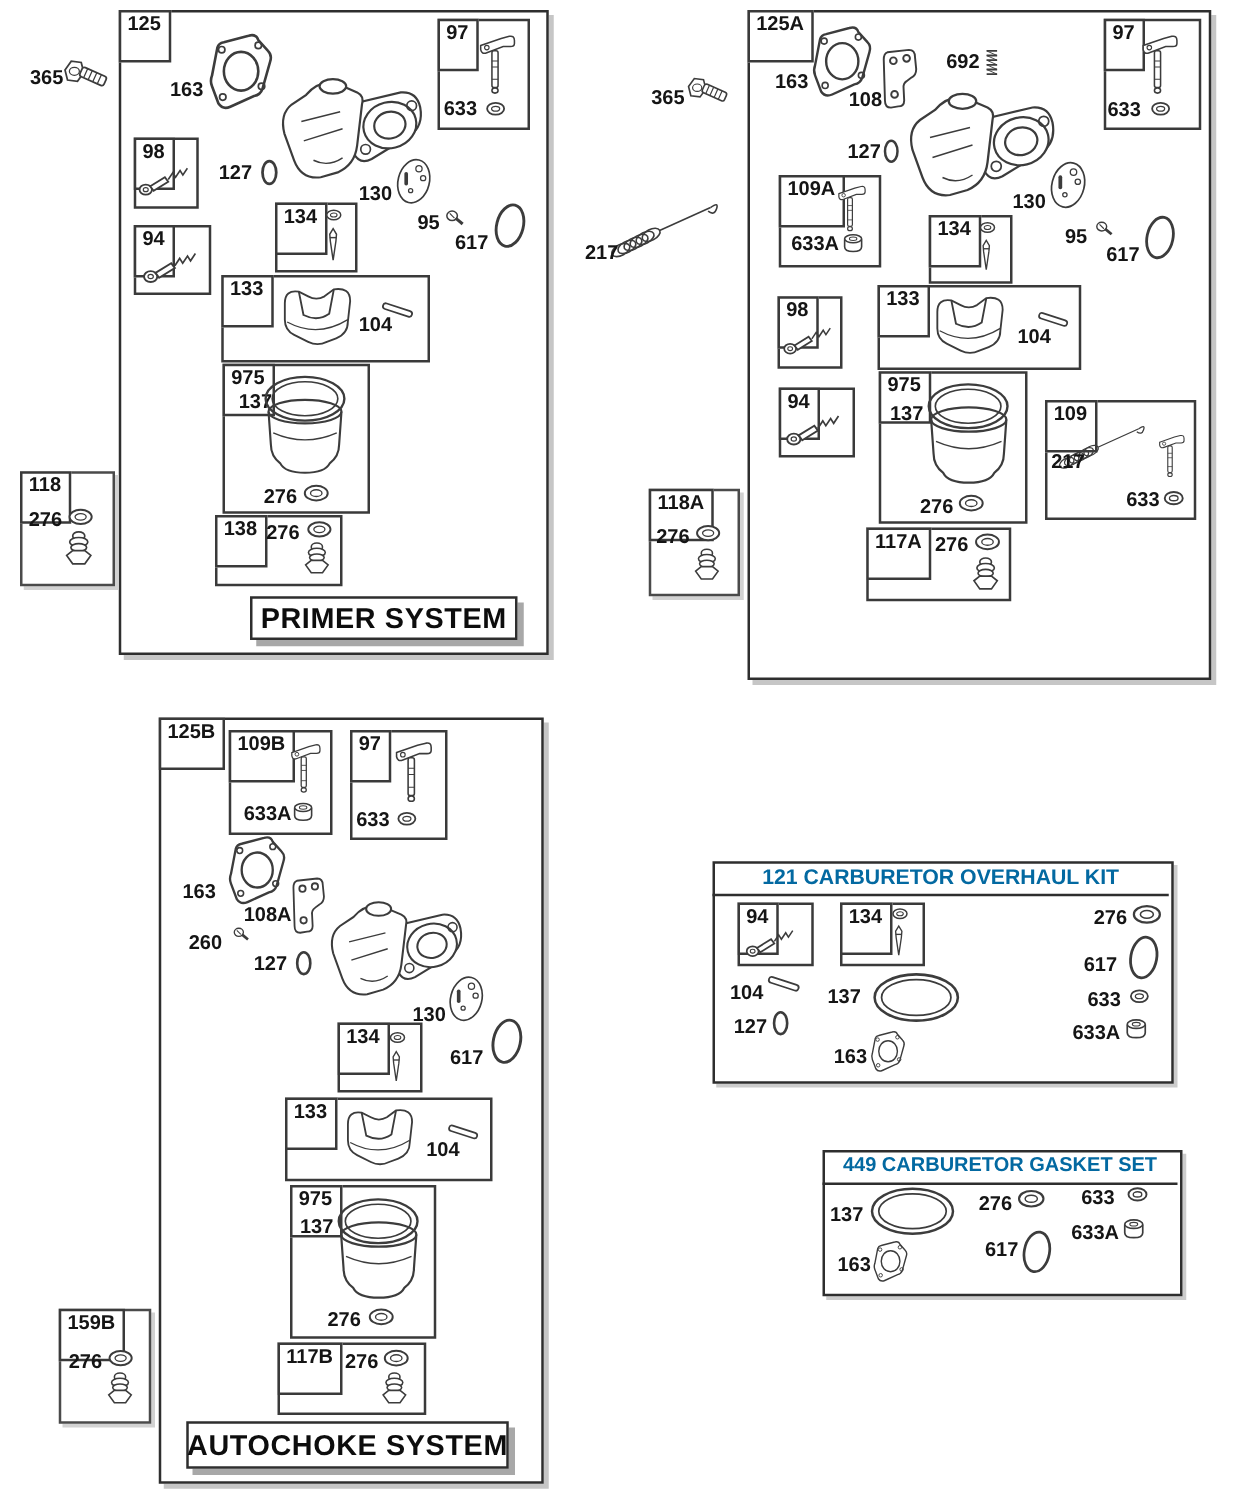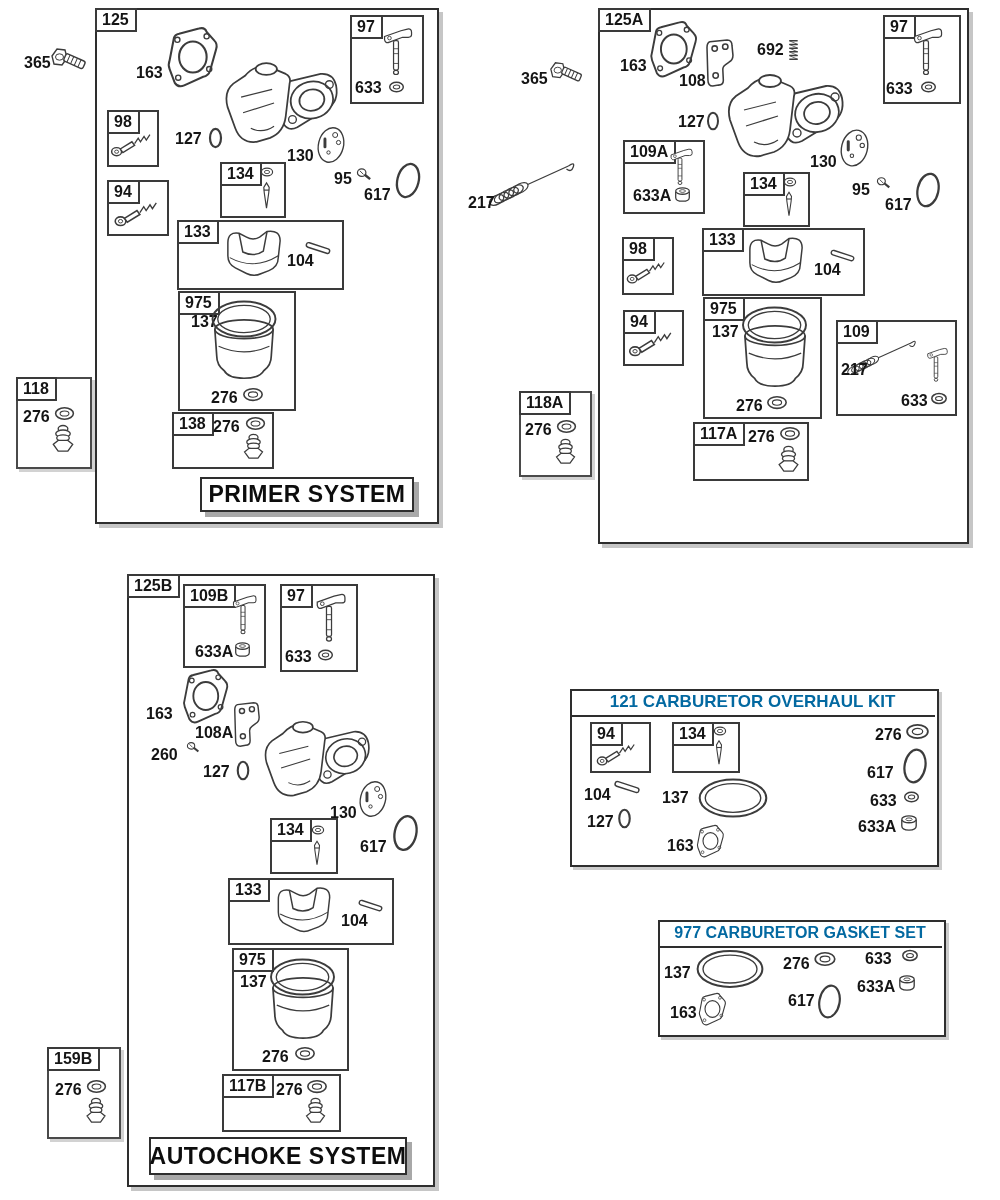--- a/index.html
+++ b/index.html
@@ -1,21 +1,21 @@
 <!DOCTYPE html>
 <html><head>
 <meta charset="utf-8">
 <style>
   html,body{margin:0;padding:0;background:#fff;}
   .canvas{position:relative;width:1000px;height:1200px;background:#fff;overflow:hidden;
           font-family:"Liberation Sans",sans-serif;}
   .sys{position:absolute;border:2px solid #2e2e2e;background:#fff;box-shadow:4px 4px 0 0 #c6c6c6;}
   .sub{position:absolute;border:2px solid #3a3a3a;background:#fff;}
   .ext{position:absolute;border:2px solid #4a4a4a;background:#fff;box-shadow:3px 3px 0 0 #d2d2d2;}
-  .tab{position:absolute;background:#fff;border:2px solid #3a3a3a;padding:0 6px 0 5px;
+  .tab{position:absolute;background:#fff;border:2px solid #3a3a3a;padding:0 6px 18px 5px;
        font:700 16px "Liberation Sans",sans-serif;color:#151515;line-height:20px;}
   .lbl{position:absolute;font:700 16px "Liberation Sans",sans-serif;color:#151515;white-space:nowrap;}
   .ttl{position:absolute;border:2px solid #2e2e2e;background:#fff;box-shadow:5px 5px 0 0 #a8a8a8;
        display:flex;align-items:center;justify-content:center;
        font:700 23px "Liberation Sans",sans-serif;color:#0d0d0d;letter-spacing:0.5px;white-space:nowrap;}
   .kit{position:absolute;border:2px solid #2e2e2e;background:#fff;box-shadow:3px 3px 0 0 #cccccc;}
   .hdr{position:absolute;border-bottom:2px solid #2e2e2e;display:flex;align-items:center;justify-content:center;
        font:700 17px "Liberation Sans",sans-serif;color:#0369a1;white-space:nowrap;}
   .part{position:absolute;overflow:visible;}
   svg{display:block;}
@@ -577,21 +577,21 @@
   <svg class="part" viewBox="0 0 20 14" style="left:903px;top:791px;width:17px;height:12px">
       <use href="#sym-seal633"></use>
     </svg>
 
   <div class="lbl" style="left:858px;top:818px">633A</div>
   <svg class="part" viewBox="0 0 20 18" style="left:900px;top:814px;width:18px;height:17px">
       <use href="#sym-bushing"></use>
     </svg>
 
   <div class="kit" style="left:658px;top:920px;width:284px;height:113px"></div>
-  <div class="hdr" style="left:658px;top:920px;width:284px;height:26px;font-size:16px">977 CARBURETOR GASKET SET</div>
+  <div class="hdr" style="left:658px;top:920px;width:284px;height:26px;font-size:16px">449 CARBURETOR GASKET SET</div>
 
   <div class="lbl" style="left:664px;top:964px">137</div>
   <svg class="part" viewBox="0 0 80 48" style="left:694px;top:947px;width:72px;height:44px">
       <use href="#sym-ring137"></use>
     </svg>
 
   <div class="lbl" style="left:670px;top:1004px">163</div>
   <svg class="part" viewBox="0 0 60 72" style="left:698px;top:992px;width:28px;height:34px">
       <use href="#sym-gasket"></use>
     </svg>

